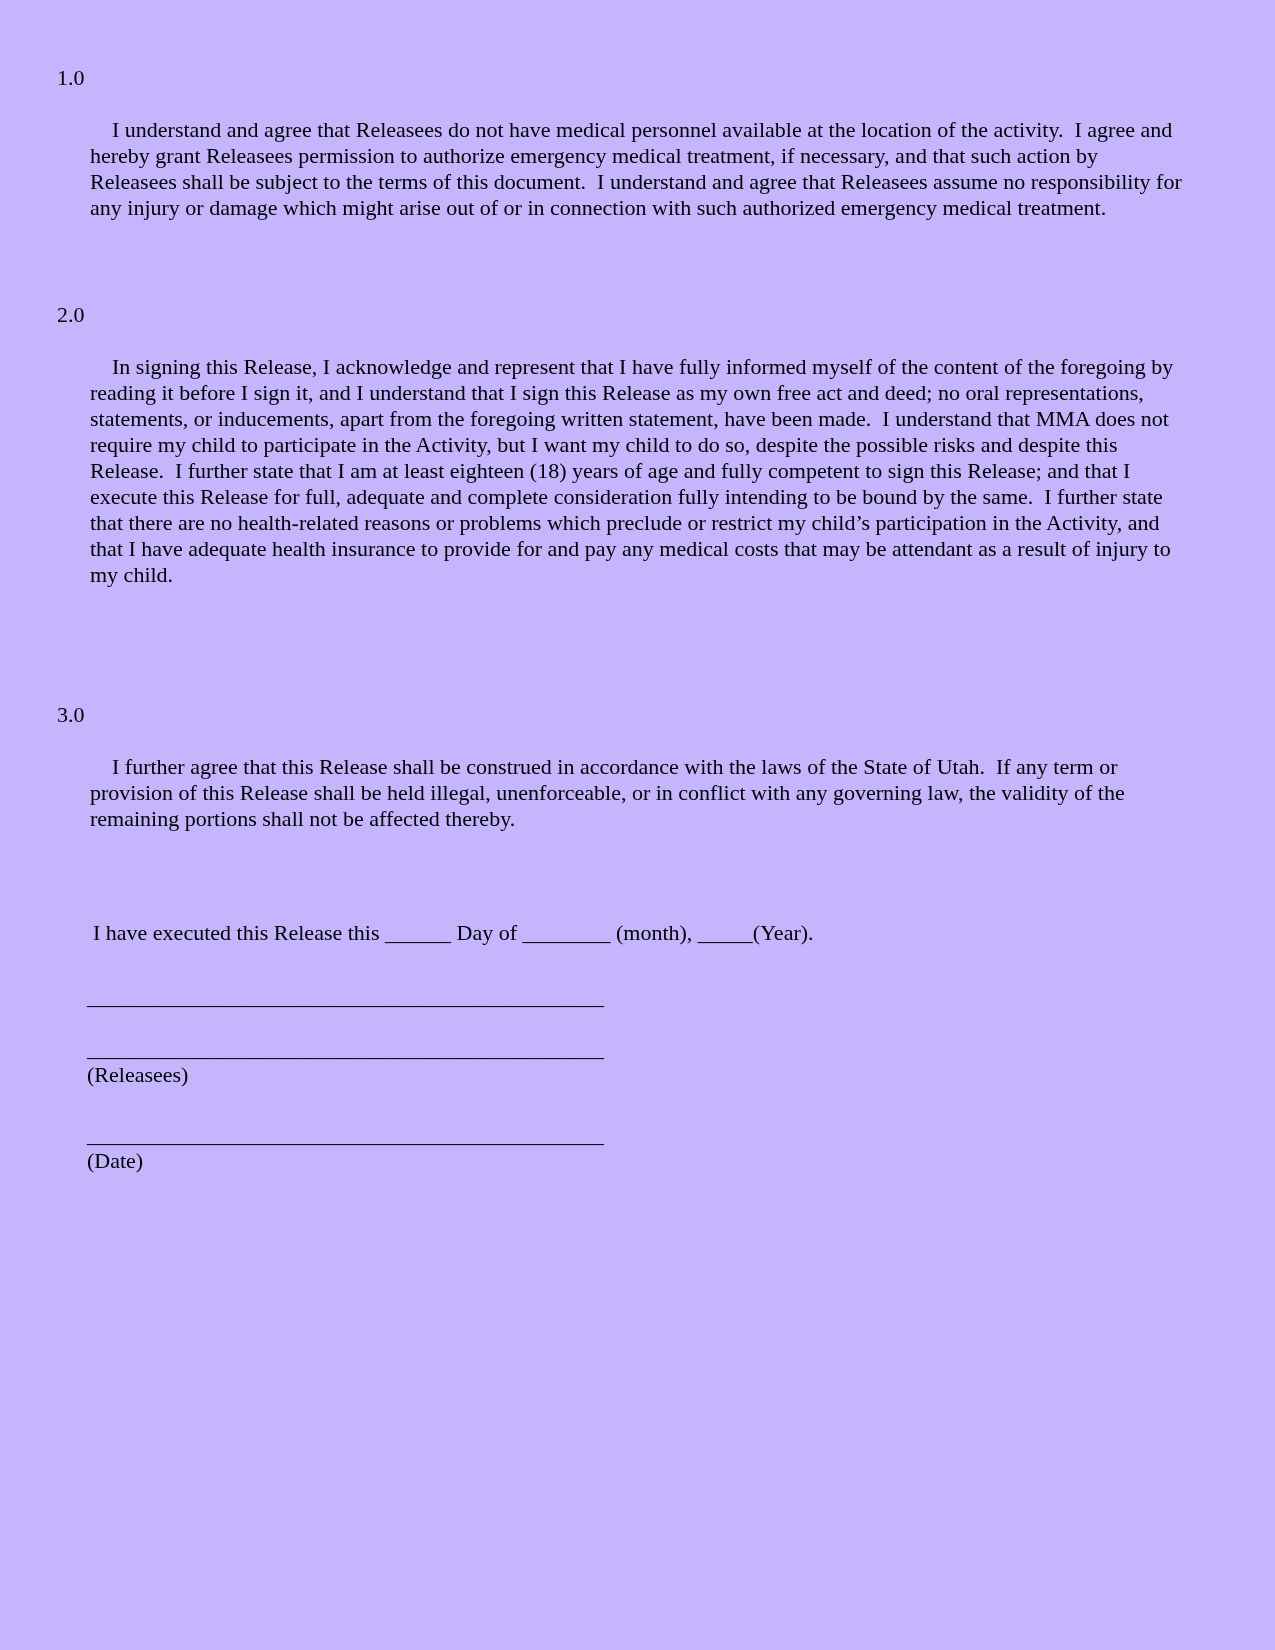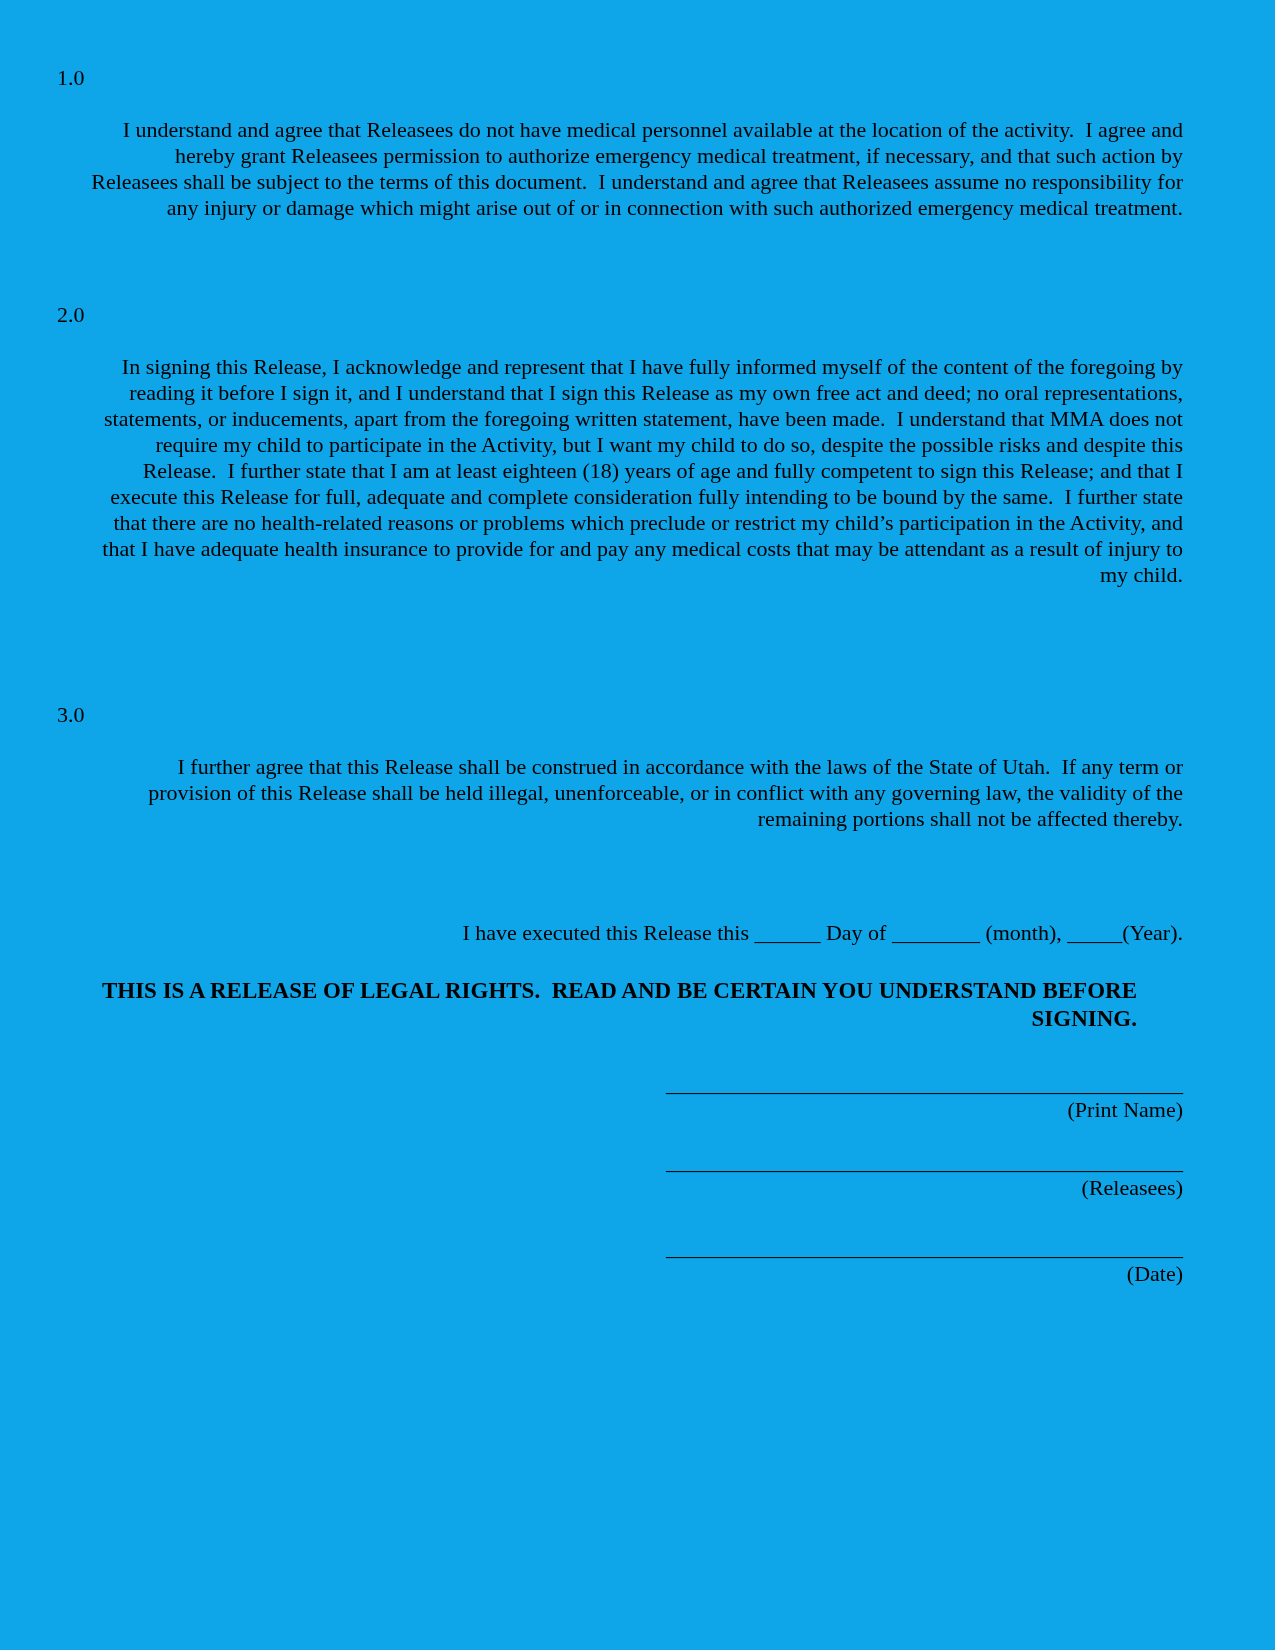--- a/index.html
+++ b/index.html
@@ -5,28 +5,27 @@
   html, body {
     margin: 0;
     padding: 0;
     background: #ffffff;
   }
   .page {
     position: relative;
     width: 1275px;
     height: 1650px;
     box-sizing: border-box;
-    background: #0ea5e9;
+    background: #c4b5fd;
     color: #000000;
     font-family: "Liberation Serif", "DejaVu Serif", serif;
     font-size: 22px;
     line-height: 26px;
     padding: 65px 92px 0 57px;
     overflow: hidden;
-    text-align: right;
   }
   .num-para {
     position: relative;
     padding-left: 33px;
     margin: 0;
     white-space: pre-wrap;
   }
   .para-num {
     position: absolute;
     left: 0;
@@ -76,26 +75,24 @@
     <span>In signing this Release, I acknowledge and represent that I have fully informed myself of the content of the foregoing by reading it before I sign it, and I understand that I sign this Release as my own free act and deed; no oral representations, statements, or inducements, apart from the foregoing written statement, have been made.  I understand that MMA does not require my child to participate in the Activity, but I want my child to do so, despite the possible risks and despite this Release.  I further state that I am at least eighteen (18) years of age and fully competent to sign this Release; and that I execute this Release for full, adequate and complete consideration fully intending to be bound by the same.  I further state that there are no health-related reasons or problems which preclude or restrict my child’s participation in the Activity, and that I have adequate health insurance to provide for and pay any medical costs that may be attendant as a result of injury to my child.</span>
   </div>
 
   <div class="num-para para-3">
     <span class="para-num">3.0</span>
     <span>I further agree that this Release shall be construed in accordance with the laws of the State of Utah.  If any term or provision of this Release shall be held illegal, unenforceable, or in conflict with any governing law, the validity of the remaining portions shall not be affected thereby.</span>
   </div>
 
   <div class="exec-line">I have executed this Release this ______ Day of ________ (month), _____(Year).</div>
 
-  <div class="notice">THIS IS A RELEASE OF LEGAL RIGHTS.  READ AND BE CERTAIN YOU UNDERSTAND BEFORE SIGNING.</div>
 
 
   <div class="sig-group sig-group-first">
     <div class="sig-rule">_______________________________________________</div>
-    <div class="sig-label">(Print Name)</div>
   </div>
 
   <div class="sig-group">
     <div class="sig-rule">_______________________________________________</div>
     <div class="sig-label">(Releasees)</div>
   </div>
 
   <div class="sig-group sig-group-last">
     <div class="sig-rule">_______________________________________________</div>
     <div class="sig-label">(Date)</div>

